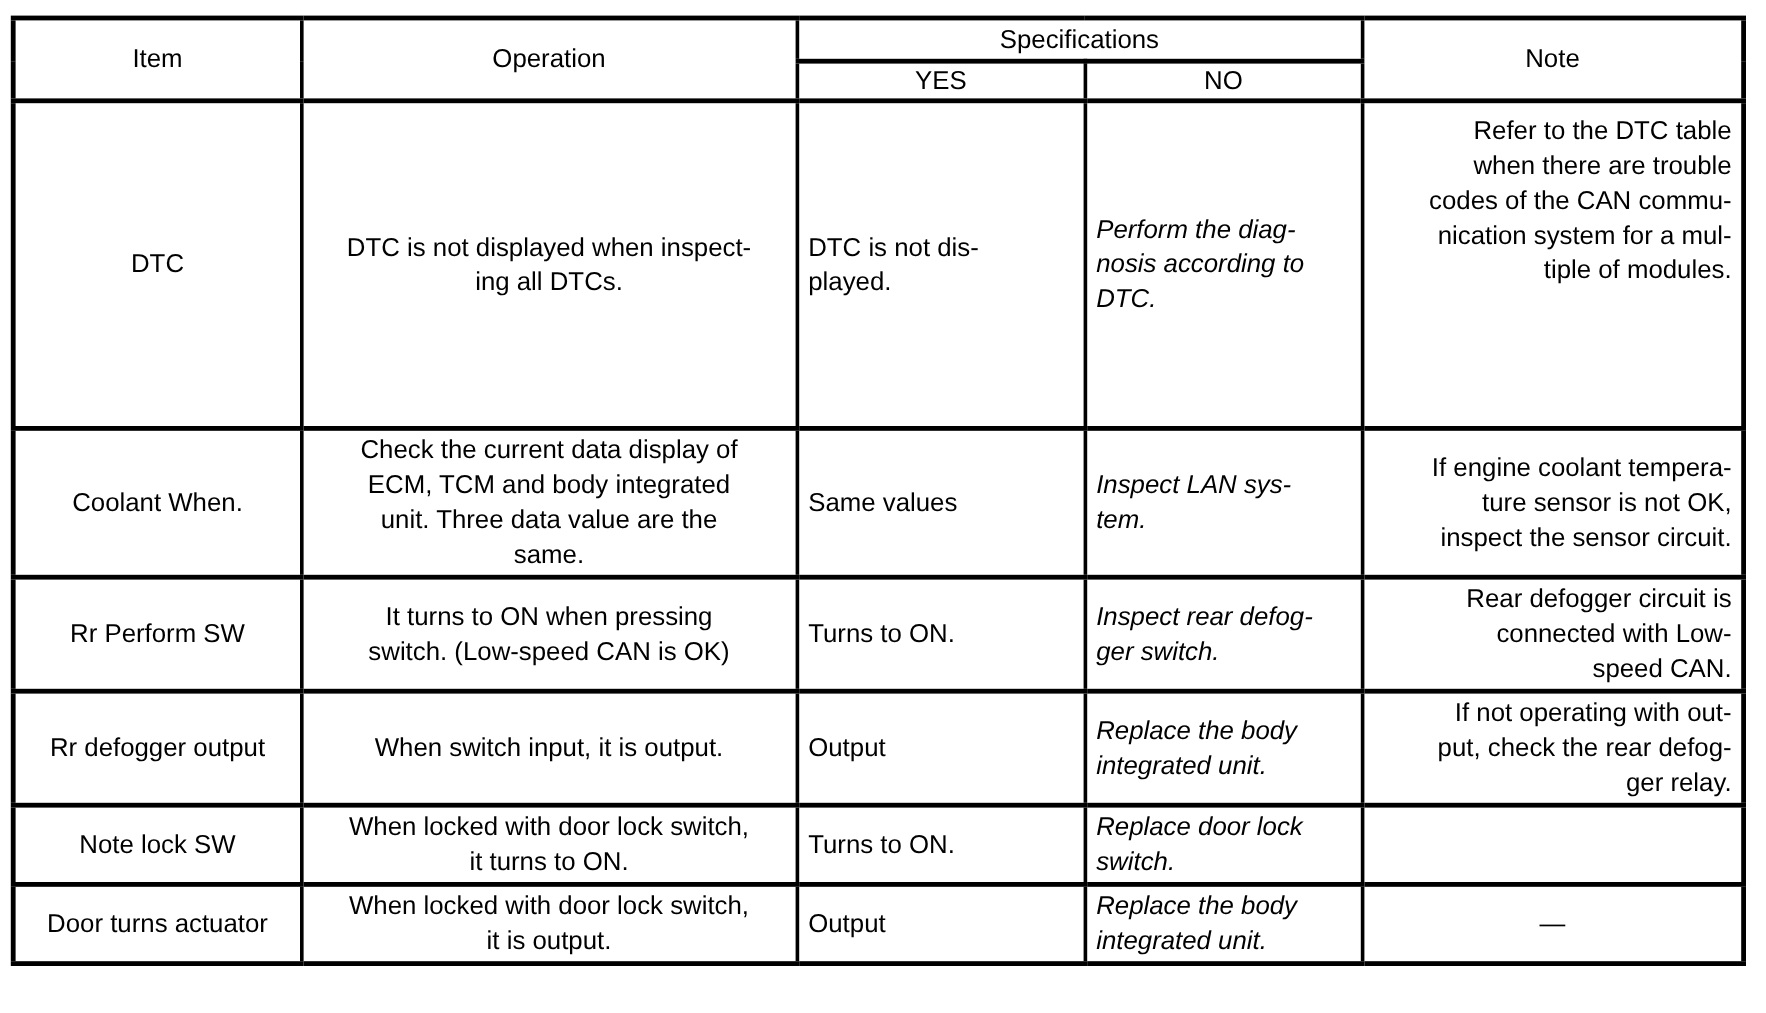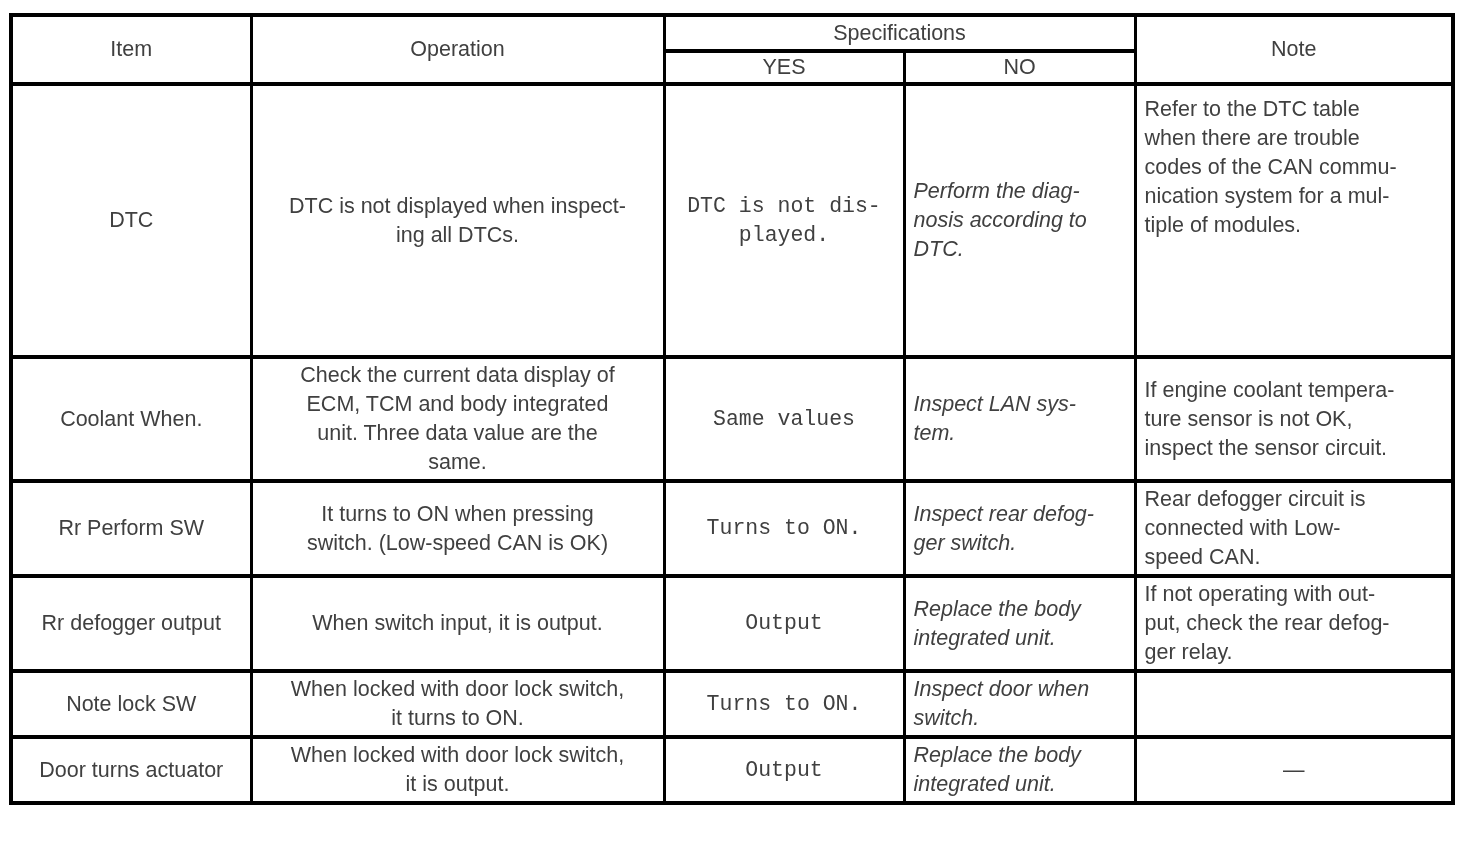--- a/index.html
+++ b/index.html
@@ -6,21 +6,21 @@
     margin: 0;
     padding: 0;
     background: #ffffff;
   }
   .page {
     position: relative;
     width: 1472px;
     height: 844px;
     background: #ffffff;
     font-family: "Liberation Sans", sans-serif;
-    color: #404040;
+    color: #000000;
     overflow: hidden;
   }
   table.diag {
     position: absolute;
     left: 9px;
     top: 13px;
     width: 1442px;
     border-collapse: collapse;
     table-layout: fixed;
     font-size: 21.5px;
@@ -47,23 +47,23 @@
   tr.header-sub { height: 28px; }
   tr.row-0 { height: 273px; }
   tr.row-1 { height: 124px; }
   tr.row-2 { height: 90px; }
   tr.row-3 { height: 92px; }
   tr.row-4 { height: 58px; }
   tr.row-5 { height: 57px; }
 
   td.cell-item { text-align: center; padding-left: 11px; }
   td.cell-op   { text-align: center; padding-left: 9px; }
-  td.cell-yes  { text-align: center; font-family: Liberation Mono, monospace; }
+  td.cell-yes  { text-align: left; }
   td.cell-no   { text-align: left; padding-left: 9px; font-style: italic; }
-  td.cell-note { text-align: left; padding-left: 11px; padding-right: 10px; }
+  td.cell-note { text-align: right; padding-left: 11px; padding-right: 10px; }
   td.cell-note.v-top { vertical-align: top; padding-top: 9px; }
   td.cell-note.dash-center { text-align: center; }
 </style>
 </head>
 <body>
 
 <div class="page">
   <table class="diag">
     <colgroup>
       <col style="width:240px">
@@ -135,21 +135,21 @@
         <td class="cell-note">If not operating with out-
 put, check the rear defog-
 ger relay.</td>
       </tr>
 
       <tr class="row-4">
         <td class="cell-item">Note lock SW</td>
         <td class="cell-op">When locked with door lock switch,
 it turns to ON.</td>
         <td class="cell-yes">Turns to ON.</td>
-        <td class="cell-no">Inspect door when
+        <td class="cell-no">Replace door lock
 switch.</td>
         <td class="cell-note"></td>
       </tr>
 
       <tr class="row-5">
         <td class="cell-item">Door turns actuator</td>
         <td class="cell-op">When locked with door lock switch,
 it is output.</td>
         <td class="cell-yes">Output</td>
         <td class="cell-no">Replace the body

